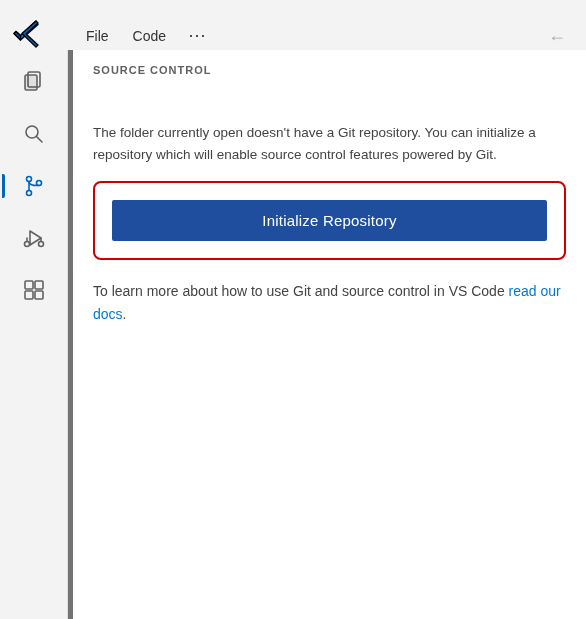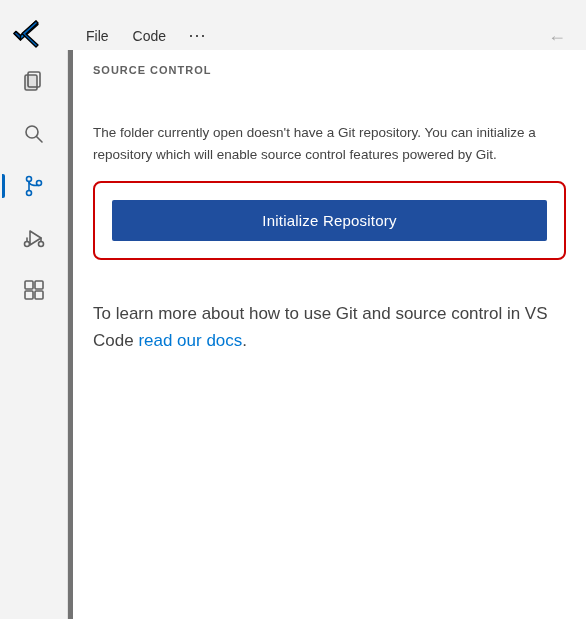--- a/index.html
+++ b/index.html
@@ -157,24 +157,23 @@
       border-radius: 2px;
       padding: 12px 20px;
       font-size: 15px;
       font-weight: 500;
       width: 100%;
       cursor: pointer;
       letter-spacing: 0.2px;
     }
 
     .learn-more-text {
-      font-size: 17px;
+      font-size: 14px;
       color: #444;
       line-height: 1.6;
-      margin-top: 20px;
     }
 
     .learn-more-text a {
       color: #0078d4;
       text-decoration: none;
     }
 
     
     svg {
       width: 26px;

